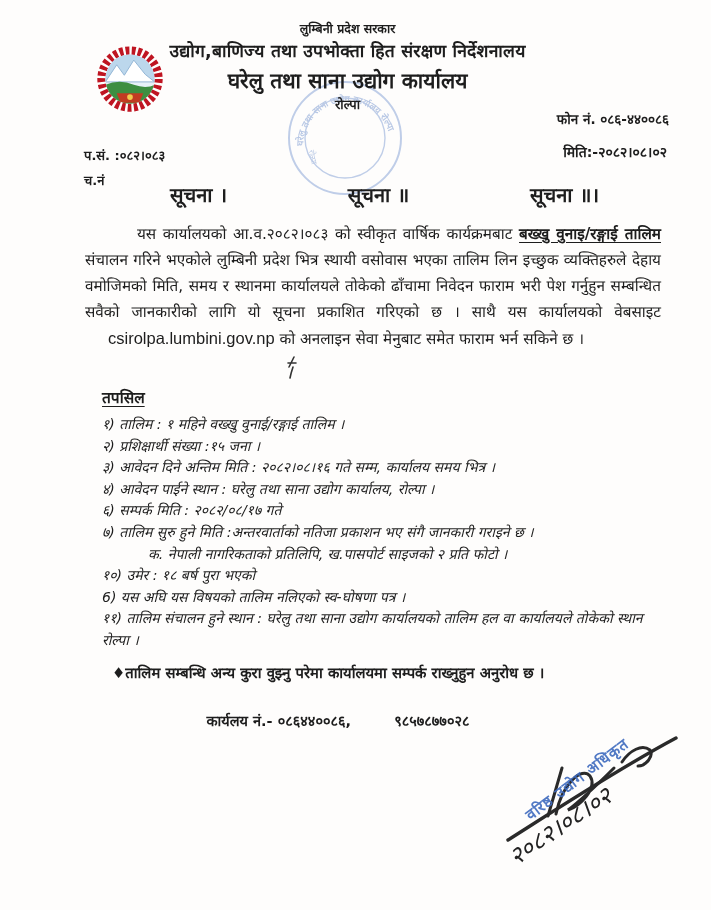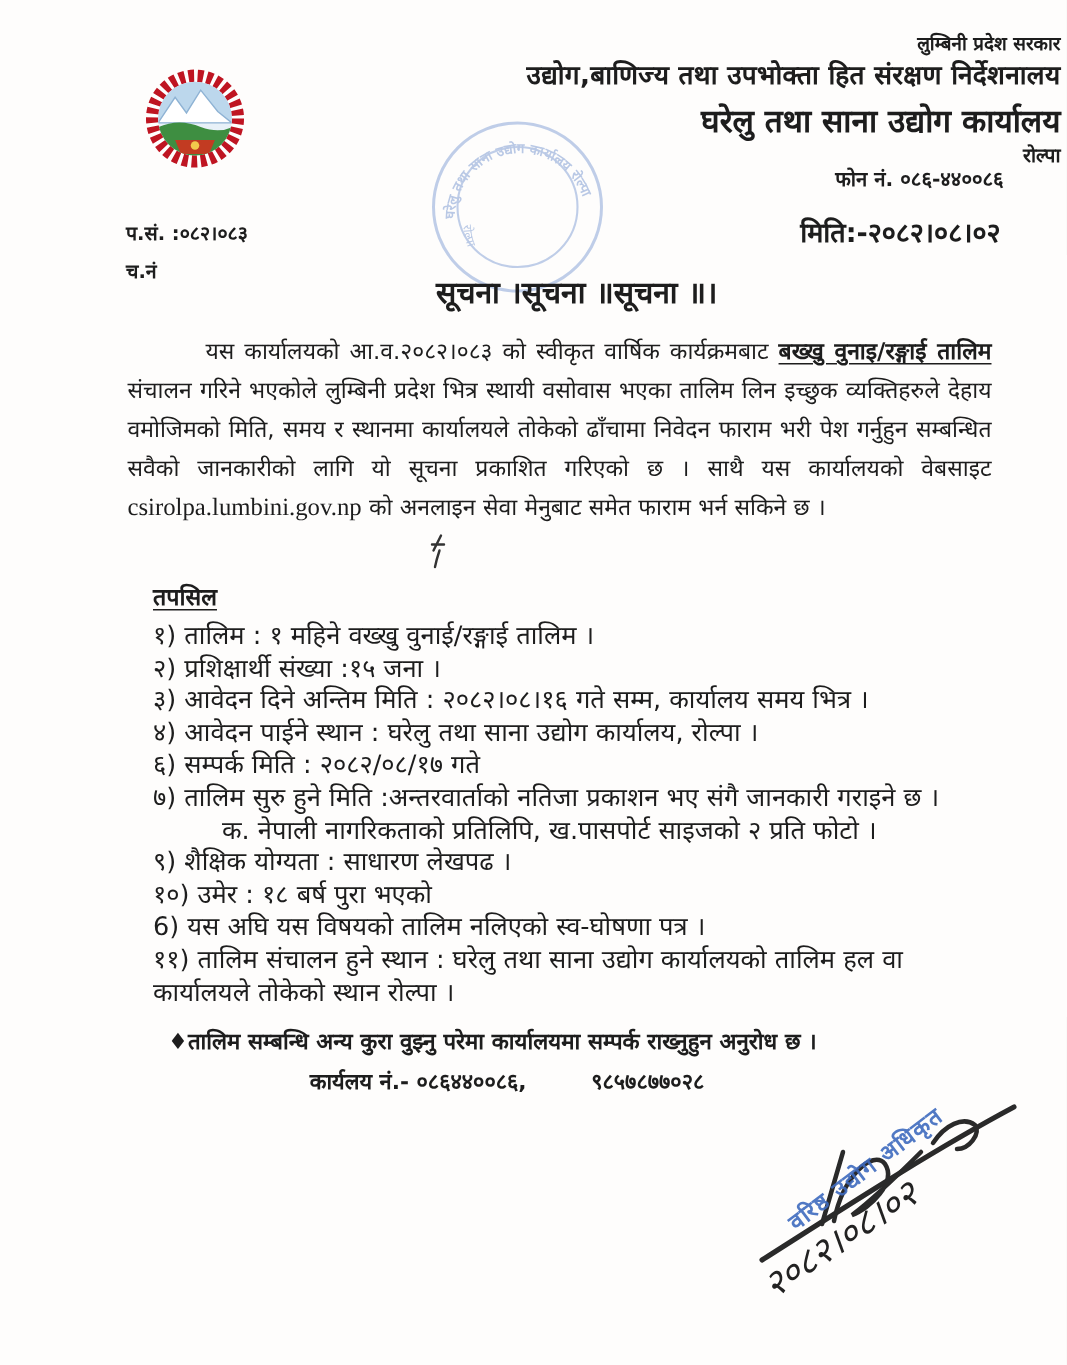--- a/index.html
+++ b/index.html
@@ -9,49 +9,49 @@
     font-family:"DejaVu Sans","Liberation Sans",sans-serif;
     color:#1d1d1d;
     -webkit-font-smoothing:antialiased;
   }
   .page{
     position:relative;width:711px;height:910px;
     background:#fefdfc;overflow:hidden;
   }
   
   .emblem{position:absolute;left:92px;top:44px;width:76px;height:72px;}
-  .hdr{position:absolute;left:0;right:4px;top:22px;text-align:right;font-weight:bold;line-height:1.15;}
+  .hdr{position:absolute;left:0;right:16px;top:22px;text-align:center;font-weight:bold;line-height:1.15;}
   .hdr .l1{font-size:12.5px;}
   .hdr .l2{font-size:14.5px;margin-top:3px;}
   .hdr .l3{font-size:17.5px;margin-top:5px;letter-spacing:.2px;}
   .hdr .l4{font-size:21px;margin-top:7px;}
   .hdr .l5{font-size:13px;margin-top:5px;}
   .wm-stamp{position:absolute;left:283px;top:76px;width:124px;height:124px;opacity:.38;pointer-events:none;}
   .phone{position:absolute;right:42px;top:110px;font-size:13.5px;font-weight:600;}
   .ref{position:absolute;left:84px;top:146px;font-size:13px;font-weight:600;}
   .chno{position:absolute;left:84px;top:171px;font-size:13px;font-weight:600;}
-  .miti{position:absolute;right:44px;top:142px;font-size:18px;font-weight:600;}
+  .miti{position:absolute;right:44px;top:142px;font-size:14px;font-weight:600;}
   
-  .notices{position:absolute;left:170px;right:112px;top:181px;display:flex;justify-content:center;}
+  .notices{position:absolute;left:170px;right:112px;top:181px;display:flex;justify-content:space-between;}
   .notices span{font-size:20px;font-weight:bold;}
   
   .para{
     position:absolute;left:85px;right:50px;top:221px;
     font-size:15.3px;line-height:26px;text-align:justify;text-indent:52px;
   }
   .para .bold-u{font-weight:bold;text-decoration:underline;text-underline-offset:3px;}
-  .para .site{font-family:Liberation Serif, serif;font-size:16.5px;}
+  .para .site{font-family:Liberation Sans, sans-serif;font-size:16.5px;margin-left:23px;}
   .ink-mark{position:absolute;left:285px;top:355px;width:16px;height:26px;}
   
   .tapasil{position:absolute;left:102px;right:48px;top:386px;}
   .tapasil h3{
     margin:0 0 6px 0;font-size:15.5px;font-weight:bold;display:inline-block;
     text-decoration:underline;text-underline-offset:3px;
   }
-  .t-item{font-size:17px;line-height:21.6px;}
+  .t-item{font-size:14px;line-height:21.6px;font-style:italic;}
   .t-item.sub{padding-left:46px;}
   .t-note{margin-top:10px;font-size:14.8px;padding-left:10px;font-weight:600;}
   
   .office-nums{position:absolute;left:60px;right:95px;top:710px;text-align:center;font-size:14.5px;font-weight:600;}
   .office-nums .p2{margin-left:38px;}
   
   .sig{position:absolute;left:498px;top:718px;width:205px;height:165px;}
   .stamp-title{
     position:absolute;left:527px;top:806px;width:210px;
     transform:rotate(-37deg);transform-origin:left center;
@@ -121,21 +121,20 @@
 
   <div class="tapasil">
     <h3>तपसिल</h3>
     <div class="t-item">१)  तालिम : १ महिने वख्खु वुनाई/रङ्गाई तालिम  ।</div>
     <div class="t-item">२) प्रशिक्षार्थी संख्या :१५ जना ।</div>
     <div class="t-item">३) आवेदन दिने अन्तिम मिति : २०८२।०८।१६ गते सम्म, कार्यालय समय भित्र ।</div>
     <div class="t-item">४) आवेदन पाईने स्थान : घरेलु तथा साना उद्योग कार्यालय, रोल्पा ।</div>
     <div class="t-item">६) सम्पर्क मिति : २०८२/०८/१७ गते</div>
     <div class="t-item">७) तालिम सुरु हुने मिति :अन्तरवार्ताको नतिजा प्रकाशन भए संगै जानकारी गराइने छ ।</div>
     <div class="t-item sub">क. नेपाली नागरिकताको प्रतिलिपि, ख.पासपोर्ट साइजको २ प्रति फोटो ।</div>
-    <div class="t-item">९) शैक्षिक योग्यता : साधारण लेखपढ ।</div>
     <div class="t-item">१०) उमेर : १८ बर्ष पुरा भएको</div>
     <div class="t-item">6) यस अघि यस विषयको तालिम नलिएको स्व-घोषणा पत्र ।</div>
     <div class="t-item">११) तालिम संचालन हुने स्थान : घरेलु तथा साना उद्योग कार्यालयको तालिम हल वा कार्यालयले तोकेको स्थान रोल्पा ।</div>
     <div class="t-note">♦तालिम सम्बन्धि अन्य कुरा वुझ्नु परेमा कार्यालयमा सम्पर्क राख्नुहुन अनुरोध छ ।</div>
   </div>
 
   <div class="office-nums">
     <span>कार्यलय नं.-</span>
     <span>०८६४४००८६,</span>
     <span class="p2">९८५७८७७०२८</span>

